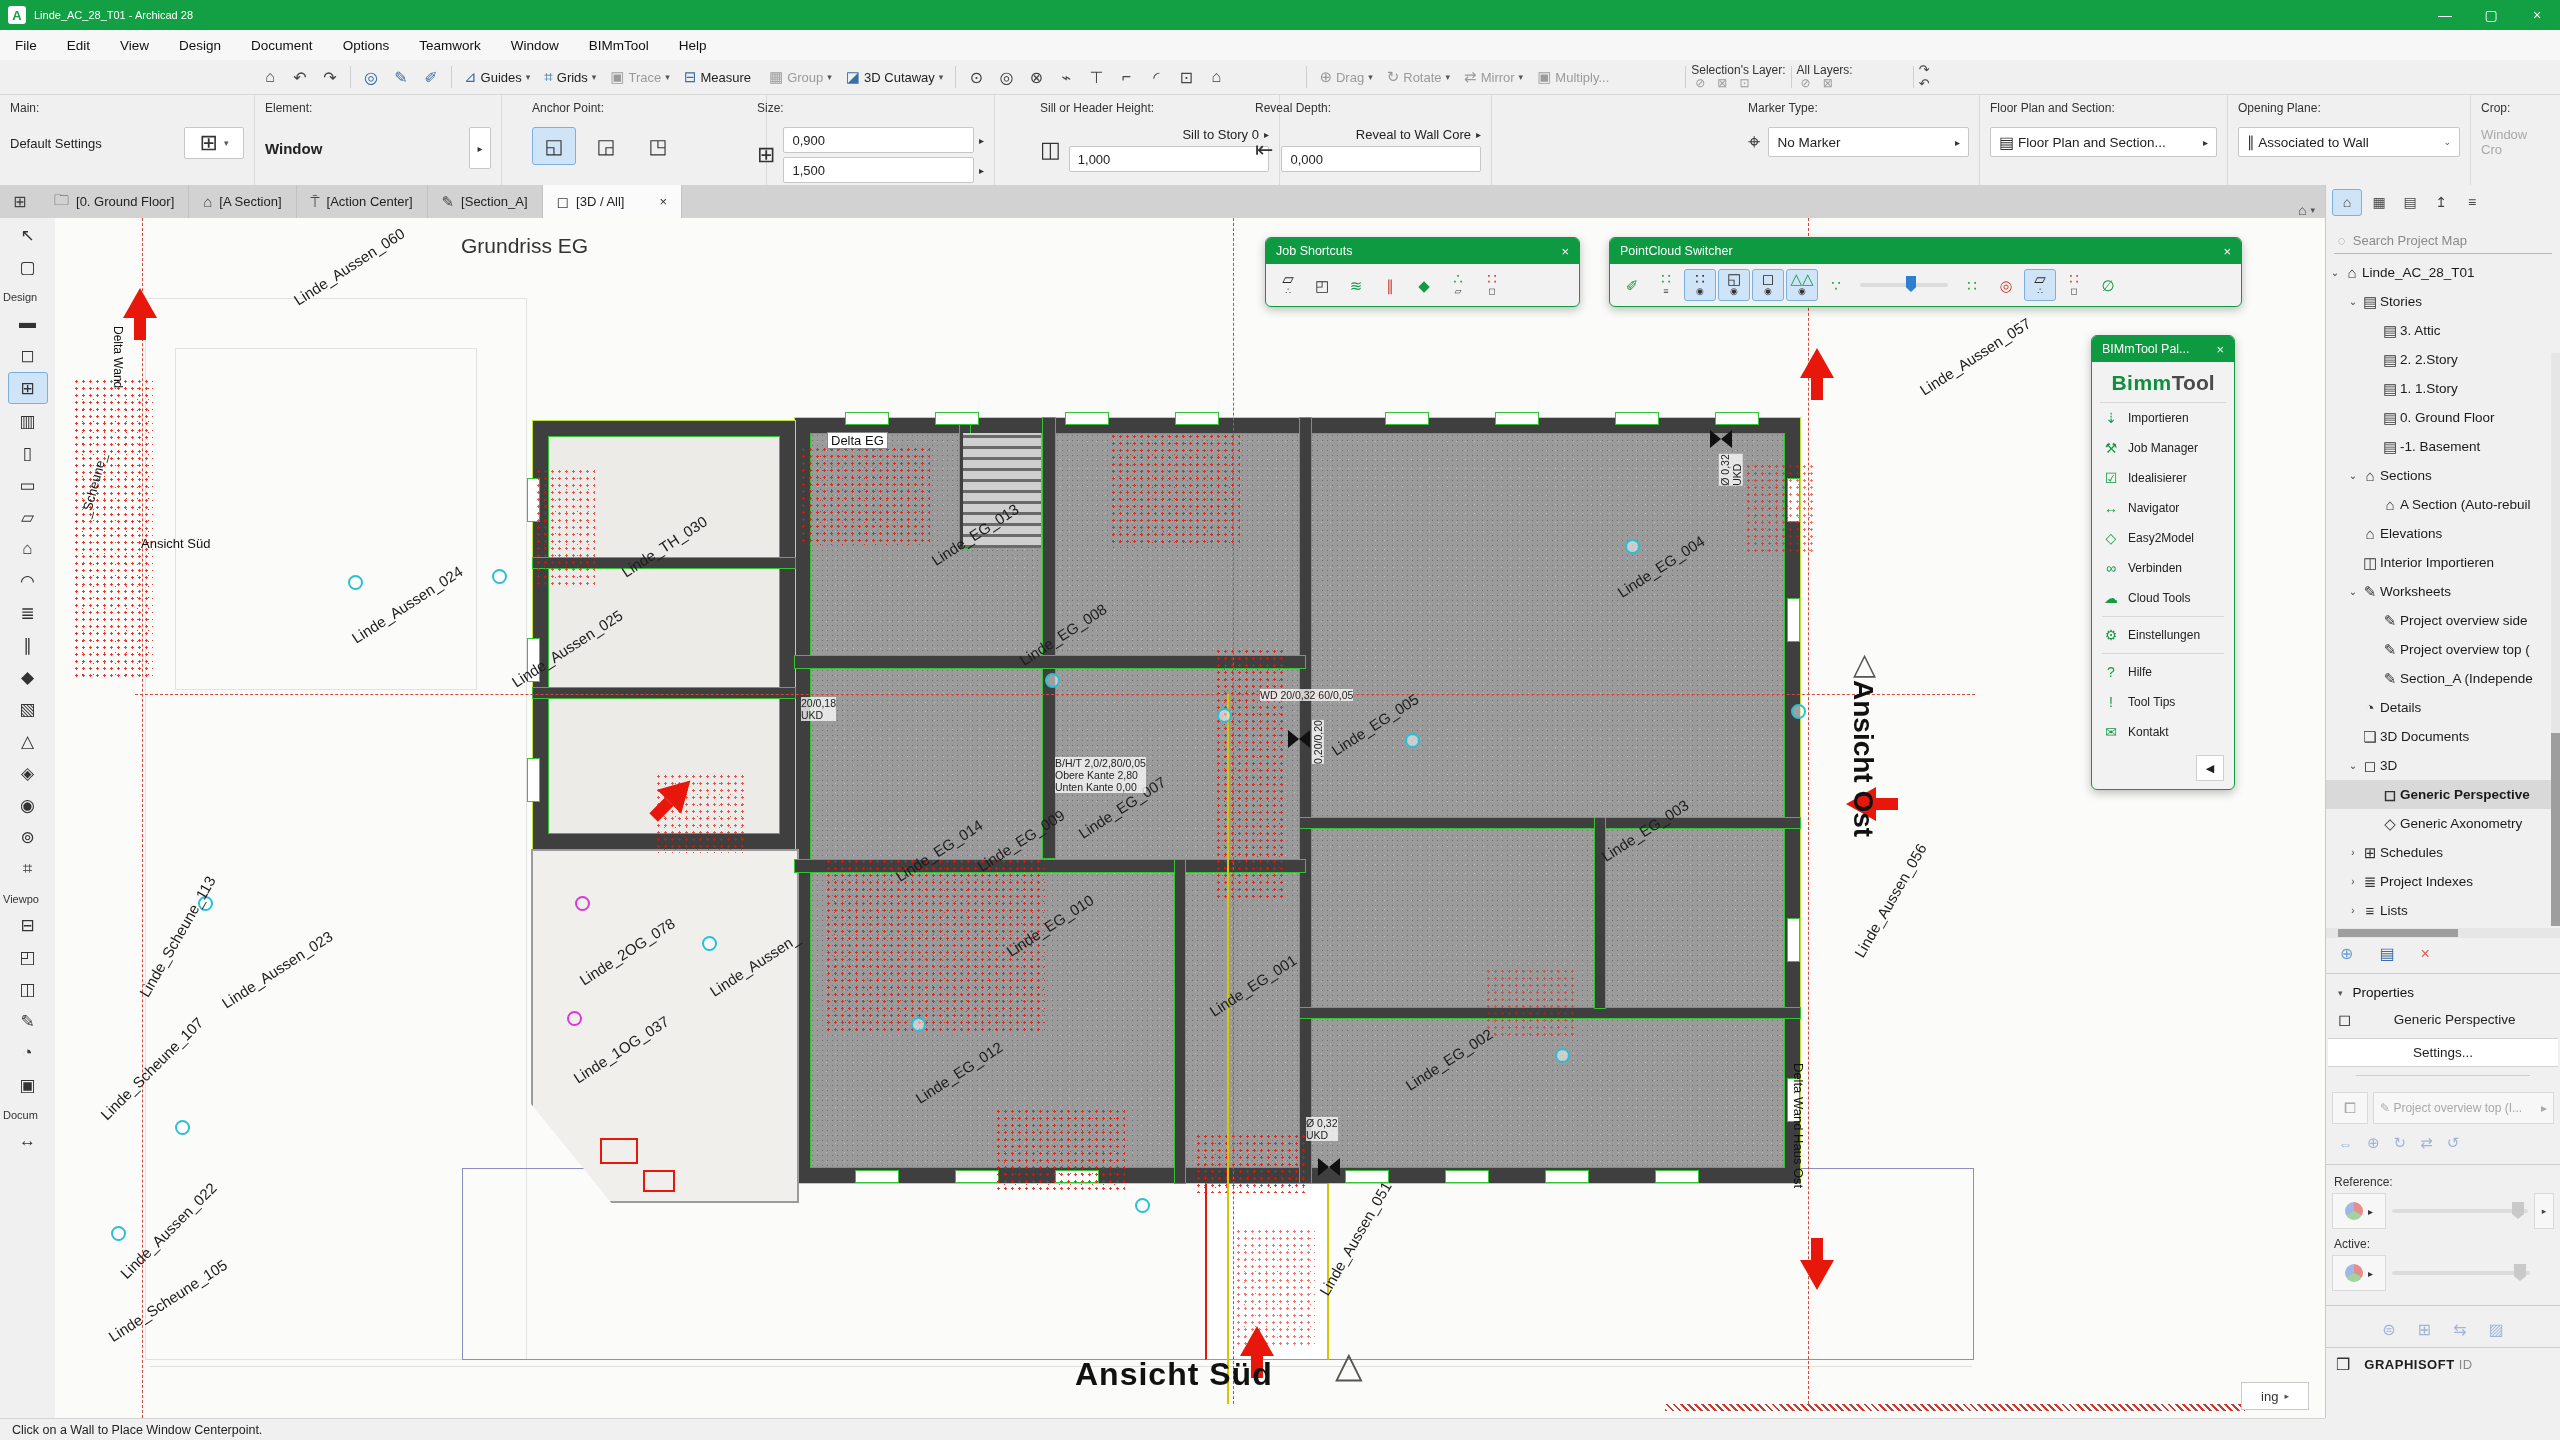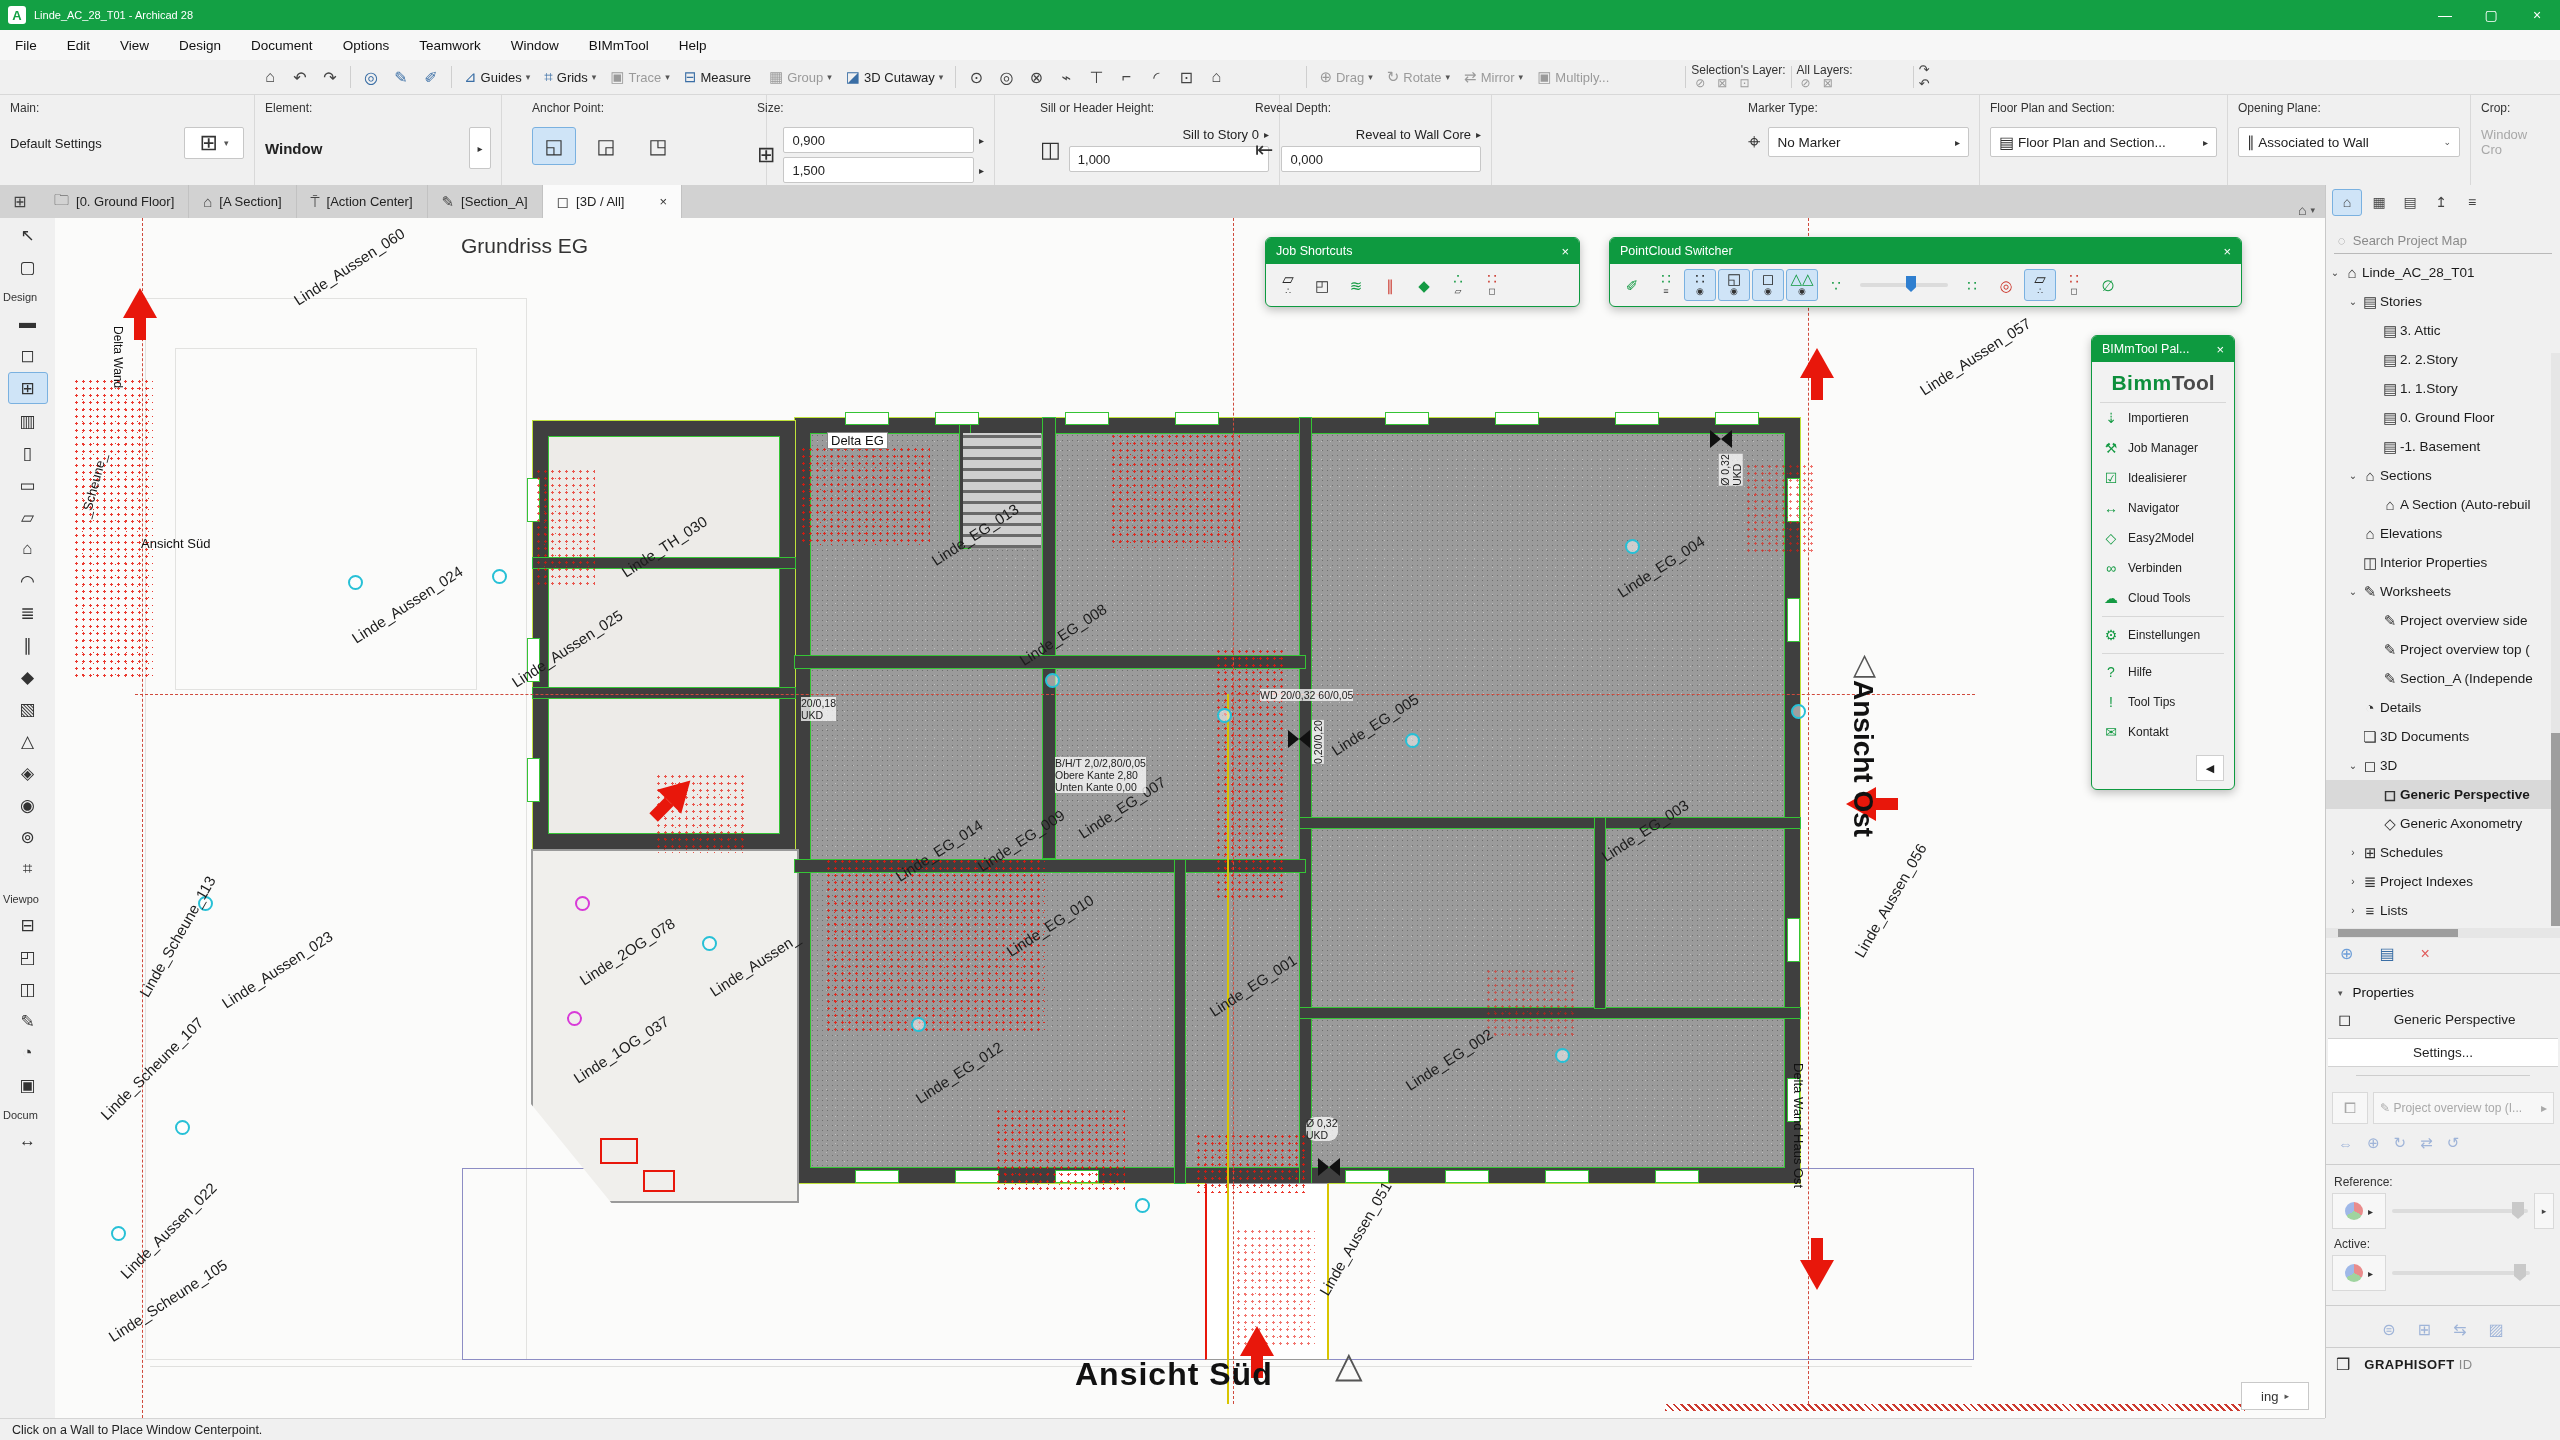--- a/index.html
+++ b/index.html
@@ -494,21 +494,21 @@
         <div class="ra-shaft"></div>
       </div><div class="red-arrow" style="left: 1745px; top: 1020px; transform: rotate(180deg);">
         <div class="ra-head"></div>
         <div class="ra-shaft"></div>
       </div></span>
   <span><div class="tri" style="left: 1280px; top: 1126px; font-size: 36px;">△</div><div class="tri" style="left: 1798px; top: 428px; font-size: 30px;">△</div></span>
   <div class="big-label" style="left:406px;top:16px;font-size:21px;color:#333">Grundriss EG</div>
   <span><div class="big-label" style="left: 1020px; top: 1138px; font-size: 32px; font-weight: bold; letter-spacing: 1px;">Ansicht Süd</div><div class="big-label" style="left: 1792px; top: 462px; font-size: 28px; font-weight: bold; writing-mode: vertical-rl;">Ansicht Ost</div><div class="big-label" style="left: 1736px; top: 845px; font-size: 13px; writing-mode: vertical-rl;">Delta Wand Haus Ost</div><div class="big-label" style="left: 772px; top: 214px; font-size: 13px; background: rgb(255, 255, 255); border: 1px solid rgb(136, 136, 136); padding: 0px 3px;">Delta EG</div><div class="big-label" style="left: 86px; top: 318px; font-size: 13px;">Ansicht Süd</div><div class="big-label" style="left: 6px; top: 260px; font-size: 13px; transform: rotate(-75deg);">_Scheune_</div><div class="big-label" style="left: 56px; top: 108px; font-size: 12px; writing-mode: vertical-rl;">Delta Wand</div></span>
   <span><div class="plan-label" style="left: 230px; top: 40px;">Linde_Aussen_060</div><div class="plan-label" style="left: 1856px; top: 130px;">Linde_Aussen_057</div><div class="plan-label" style="left: 560px; top: 320px;">Linde_TH_030</div><div class="plan-label" style="left: 288px; top: 378px;">Linde_Aussen_024</div><div class="plan-label" style="left: 448px; top: 422px;">Linde_Aussen_025</div><div class="plan-label" style="left: 870px; top: 308px;">Linde_EG_013</div><div class="plan-label" style="left: 958px; top: 408px;">Linde_EG_008</div><div class="plan-label" style="left: 1556px; top: 340px;">Linde_EG_004</div><div class="plan-label" style="left: 1270px; top: 498px;">Linde_EG_005</div><div class="plan-label" style="left: 1540px; top: 604px;">Linde_EG_003</div><div class="plan-label" style="left: 834px; top: 624px;">Linde_EG_014</div><div class="plan-label" style="left: 916px; top: 614px;">Linde_EG_009</div><div class="plan-label" style="left: 1017px; top: 581px;">Linde_EG_007</div><div class="plan-label" style="left: 945px; top: 699px;">Linde_EG_010</div><div class="plan-label" style="left: 1148px; top: 759px;">Linde_EG_001</div><div class="plan-label" style="left: 854px; top: 846px;">Linde_EG_012</div><div class="plan-label" style="left: 1344px; top: 833px;">Linde_EG_002</div><div class="plan-label" style="left: 517px; top: 725px;">Linde_2OG_078</div><div class="plan-label" style="left: 511px; top: 823px;">Linde_1OG_037</div><div class="plan-label" style="left: 648px; top: 738px;">Linde_Aussen_</div><div class="plan-label" style="left: 158px; top: 743px;">Linde_Aussen_023</div><div class="plan-label" style="left: 54px; top: 710px; transform: rotate(-60deg);">Linde_Scheune_113</div><div class="plan-label" style="left: 28px; top: 842px; transform: rotate(-45deg);">Linde_Scheune_107</div><div class="plan-label" style="left: 49px; top: 1004px; transform: rotate(-45deg);">Linde_Aussen_022</div><div class="plan-label" style="left: 44px; top: 1074px;">Linde_Scheune_105</div><div class="plan-label" style="left: 1236px; top: 1012px; transform: rotate(-60deg);">Linde_Aussen_051</div><div class="plan-label" style="left: 1771px; top: 674px; transform: rotate(-60deg);">Linde_Aussen_056</div></span>
   <span><div class="anno" style="left: 1660px; top: 240px; transform: rotate(-90deg);">Ø 0,32
-UKD</div><div class="anno" style="left: 1251px; top: 899px; border-radius: 9px;">Ø 0,32
+UKD</div><div class="anno" style="left: 1251px; top: 899px;">Ø 0,32
 UKD</div><div class="anno" style="left: 746px; top: 479px;">20/0,18
 UKD</div><div class="anno" style="left: 1205px; top: 471px;">WD 20/0,32 60/0,05</div><div class="anno" style="left: 1241px; top: 518px; transform: rotate(-90deg);">0,20/0,20</div><div class="anno" style="left: 1000px; top: 539px;">B/H/T 2,0/2,80/0,05
 Obere Kante 2,80
 Unten Kante 0,00</div></span>
   <div id="cornerbox" style="left:2186px;top:1164px;width:66px;height:26px">
     <span>ing</span>
       <span class="caret">▸</span>
   </div>
 </div>
 
@@ -739,21 +739,21 @@
         <span>A Section (Auto-rebuil</span>
       </div>
         <div class="titem" style="padding-left: 20px;">
         <span class="exp"></span>
         <span class="nico">⌂</span>
         <span>Elevations</span>
       </div>
         <div class="titem" style="padding-left: 20px;">
         <span class="exp"></span>
         <span class="nico">◫</span>
-        <span>Interior Properties</span>
+        <span>Interior Importieren</span>
       </div>
         <div class="titem" style="padding-left: 20px;">
         <span class="exp">⌄</span>
         <span class="nico">✎</span>
         <span>Worksheets</span>
       </div>
         <div class="titem" style="padding-left: 40px;">
         <span class="exp"></span>
         <span class="nico">✎</span>
         <span>Project overview side</span>

